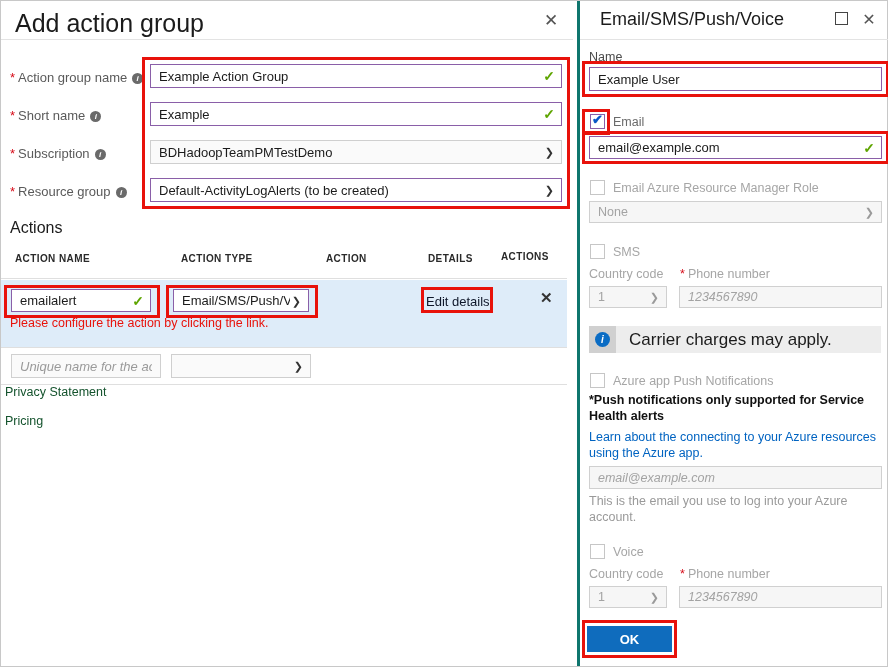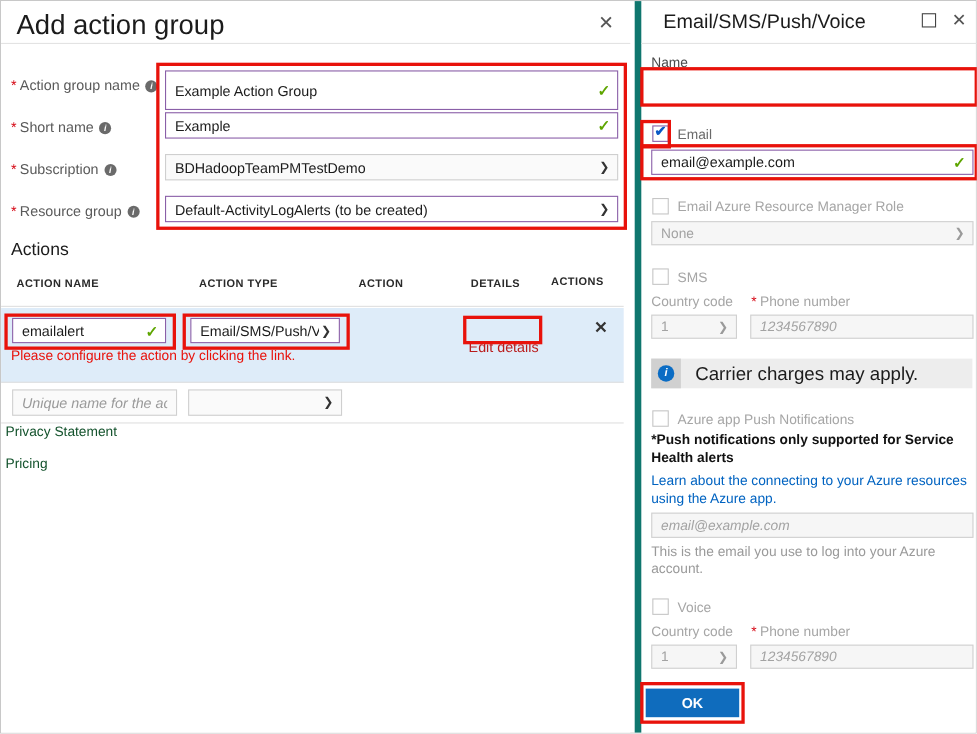--- a/index.html
+++ b/index.html
@@ -125,43 +125,43 @@
     position: absolute; left: 0; top: 279px;
     width: 566px; height: 68px;
     background: #deecf9;
     border-bottom: 1px solid #dfdfdf;
   }
   #row-err {
     position: absolute; left: 9px; top: 36px;
     font-size: 12.5px; color: #e8120b;
   }
   #edit-details {
-    position: absolute; left: 425px; top: 28px;
-    font-size: 13px; color: #b91c1c; cursor: pointer;
+    position: absolute; left: 425px; top: 14px;
+    font-size: 13px; color: #0f172a; cursor: pointer;
   }
   #row-x {
     position: absolute; left: 539px; top: 9px;
     font-size: 15px; font-weight: bold; color: #333;
   }
   #tbl-newrow {
     position: absolute; left: 0; top: 348px;
     width: 566px; height: 36px;
     border-bottom: 1px solid #dfdfdf;
   }
   .footlink {
     position: absolute; left: 4px;
     font-size: 12.5px; color: #14532d; cursor: pointer;
   }
 
   
   #right {
     position: absolute; left: 576px; top: 0;
     width: 310px; height: 665px;
     background: #ffffff;
-    border-left: 6px solid #0f766e;
+    border-left: 3px solid #0f766e;
   }
   #right-header {
     position: absolute; left: 0; top: 0;
     width: 310px; height: 39px;
     border-bottom: 1px solid #e3e3e3;
   }
   #right-header .panel-title {
     position: absolute; left: 20px; top: 8px; font-size: 18px;
   }
   #right-max {
@@ -269,21 +269,21 @@
     <div class="lbl-left" style="left:9px; top:107px;">
       <span class="req-star">*</span><span>Short name</span><span class="info-i">i</span>
     </div>
     <div class="lbl-left" style="left:9px; top:145px;">
       <span class="req-star">*</span><span>Subscription</span><span class="info-i">i</span>
     </div>
     <div class="lbl-left" style="left:9px; top:183px;">
       <span class="req-star">*</span><span>Resource group</span><span class="info-i">i</span>
     </div>
 
-    <div style="position:absolute; left:149px; top:63px; width:412px; height:36px;">
+    <div style="position:absolute; left:149px; top:63px; width:412px; height:24px;">
       <input class="txtfield" value="Example Action Group" style="">
       <span class="checkmark">✓</span>
     </div>
 
     <div style="position:absolute; left:149px; top:101px; width:412px; height:24px;">
       <input class="txtfield" value="Example" style="">
       <span class="checkmark">✓</span>
     </div>
 
     <div style="position:absolute; left:149px; top:139px; width:412px; height:24px;">
@@ -350,20 +350,23 @@
 
   <div id="right">
 
     <div id="right-header">
       <div class="panel-title">Email/SMS/Push/Voice</div>
       <div id="right-max"></div>
       <div id="right-close" class="icon-btn">✕</div>
     </div>
 
     <div class="rlabel" style="left:9px; top:49px;">Name</div>
+    <div style="position:absolute; left:9px; top:66px; width:293px; height:24px;">
+      <input class="txtfield" value="Example User" style="">
+    </div>
 
     <div class="cbox checked" style="left:10px; top:113px;"></div>
     <div class="rlabel" style="left:33px; top:114px; color:#6a6a6a;">Email</div>
     <div style="position:absolute; left:9px; top:135px; width:293px; height:23px;">
       <input class="txtfield" value="email@example.com" style="">
       <span class="checkmark">✓</span>
     </div>
 
     <div class="cbox dim" style="left:10px; top:179px;"></div>
     <div class="rlabel dim" style="left:33px; top:180px;">Email Azure Resource Manager Role</div>

